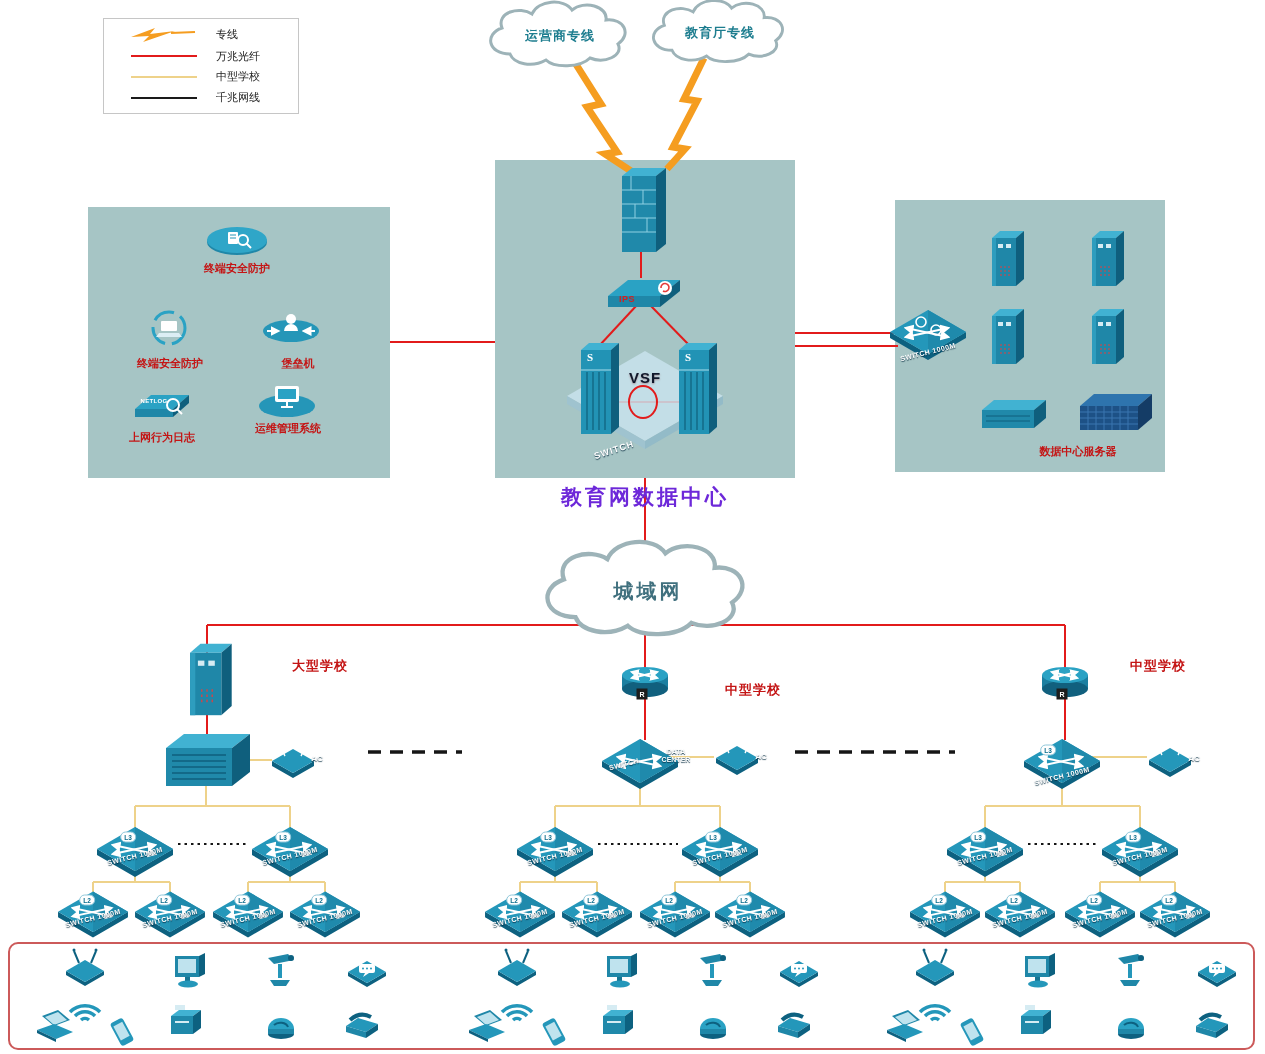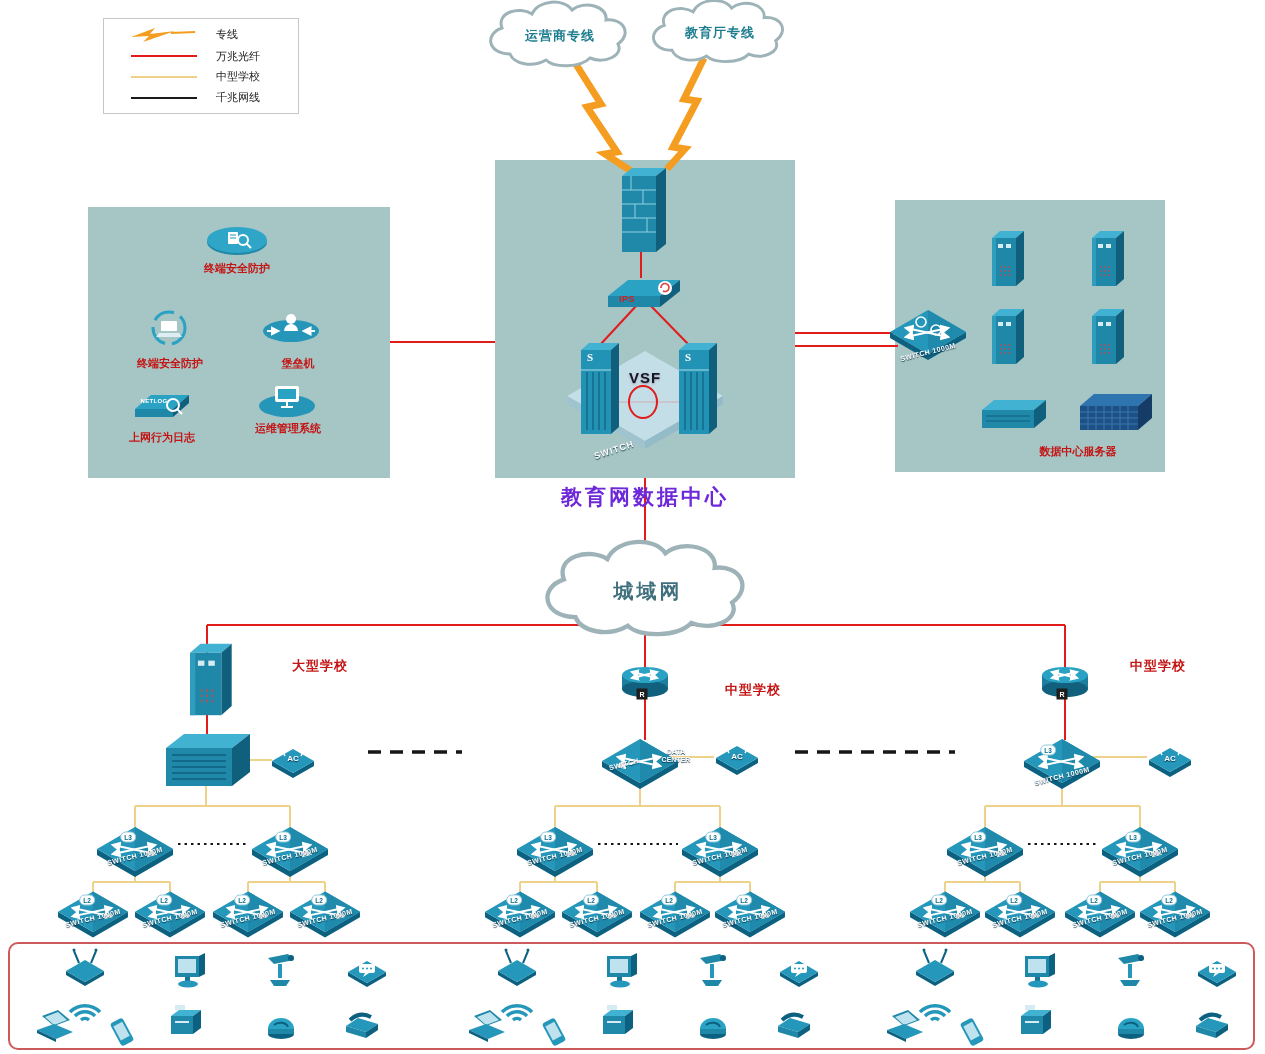--- a/index.html
+++ b/index.html
@@ -9,21 +9,21 @@
   .devicebox{position:absolute;border:2px solid #cc5a5a;border-radius:10px;background:#fff;z-index:0;}
   #wires{position:absolute;left:0;top:0;width:1265px;height:1054px;z-index:1;}
   .lbl{position:absolute;transform:translate(-50%,-50%);white-space:nowrap;z-index:2;font-size:11px;color:#222;}
   .red{color:#c41515;font-weight:700;font-size:11px;}
   .school{font-size:13px;letter-spacing:1px;}
   .cloudtxt{color:#1d7d8f;font-weight:700;font-size:13px;letter-spacing:1px;}
   .man{font-family:"Liberation Serif",serif;font-size:20px;color:#40707e;font-weight:700;letter-spacing:3px;}
   .dctitle{font-family:"Liberation Serif",serif;font-size:21px;color:#6d28d9;font-weight:700;letter-spacing:3px;}
   .swlbl{color:#fff;font-size:7px;font-weight:700;letter-spacing:.5px;text-shadow:0 1px 1px rgba(0,40,60,.85);}
   .swlbl9{color:#fff;font-size:9px;font-weight:700;letter-spacing:1px;text-shadow:0 1px 1px rgba(0,40,60,.85);}
-  .wlbl8{color:#fff;font-size:8px;font-weight:700;text-shadow:0 1px 1px rgba(0,40,60,.85);}
+  .wlbl8{color:#fff;font-size:8px;font-weight:700;text-shadow:0 1px 1px rgba(0,40,60,.85);margin-left:24px;}
   .badge{background:#fff;border:1px solid #8fc7da;color:#0d6e8e;font-size:6.5px;font-weight:700;border-radius:7px;padding:0 3px;line-height:9px;}
   .rbadge{background:#1d1d1d;color:#fff;font-size:7px;font-weight:700;width:11px;height:11px;line-height:11px;text-align:center;}
   .vsf{color:#0f172a;font-weight:700;font-size:15px;letter-spacing:1px;text-shadow:0 1px 2px rgba(120,0,0,.35);}
   .ips{color:#d42020;font-weight:700;font-size:9px;letter-spacing:.5px;}
   .slogo{color:#fff;font-weight:700;font-size:11px;font-family:"Liberation Serif",serif;}
   .netlogtag{color:#fff;font-size:6px;font-weight:700;letter-spacing:.3px;}
   .rot{transform:translate(-50%,-50%) rotate(-14deg);}
   .rot18{transform:translate(-50%,-50%) rotate(-18deg);}
   .dcen{color:#fff;font-size:7px;font-weight:700;white-space:pre-line;text-align:center;line-height:8px;text-shadow:0 1px 1px rgba(0,40,60,.85);}
   .legend{position:absolute;left:103px;top:18px;width:196px;height:96px;background:#fff;border:1px solid #c6c6c6;z-index:3;display:flex;flex-direction:column;justify-content:space-around;padding:5px 8px;}

